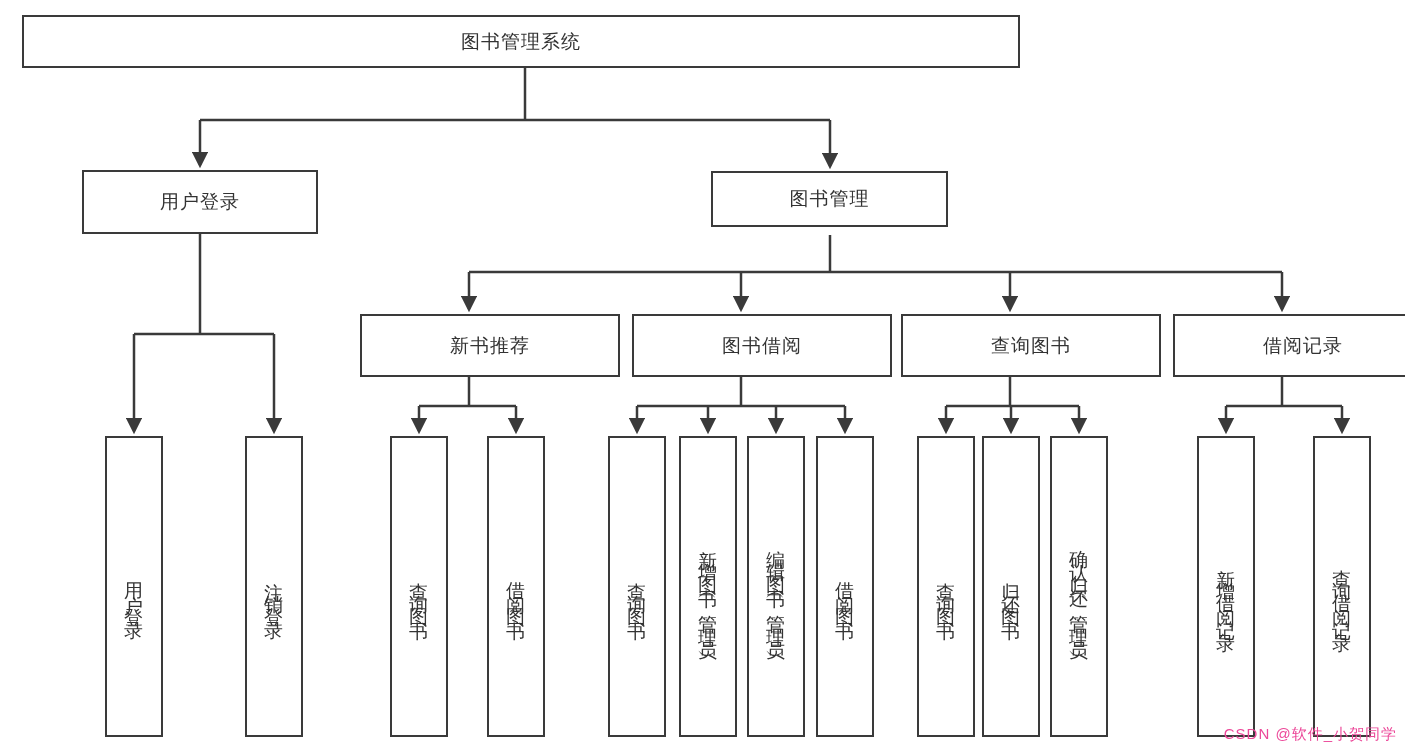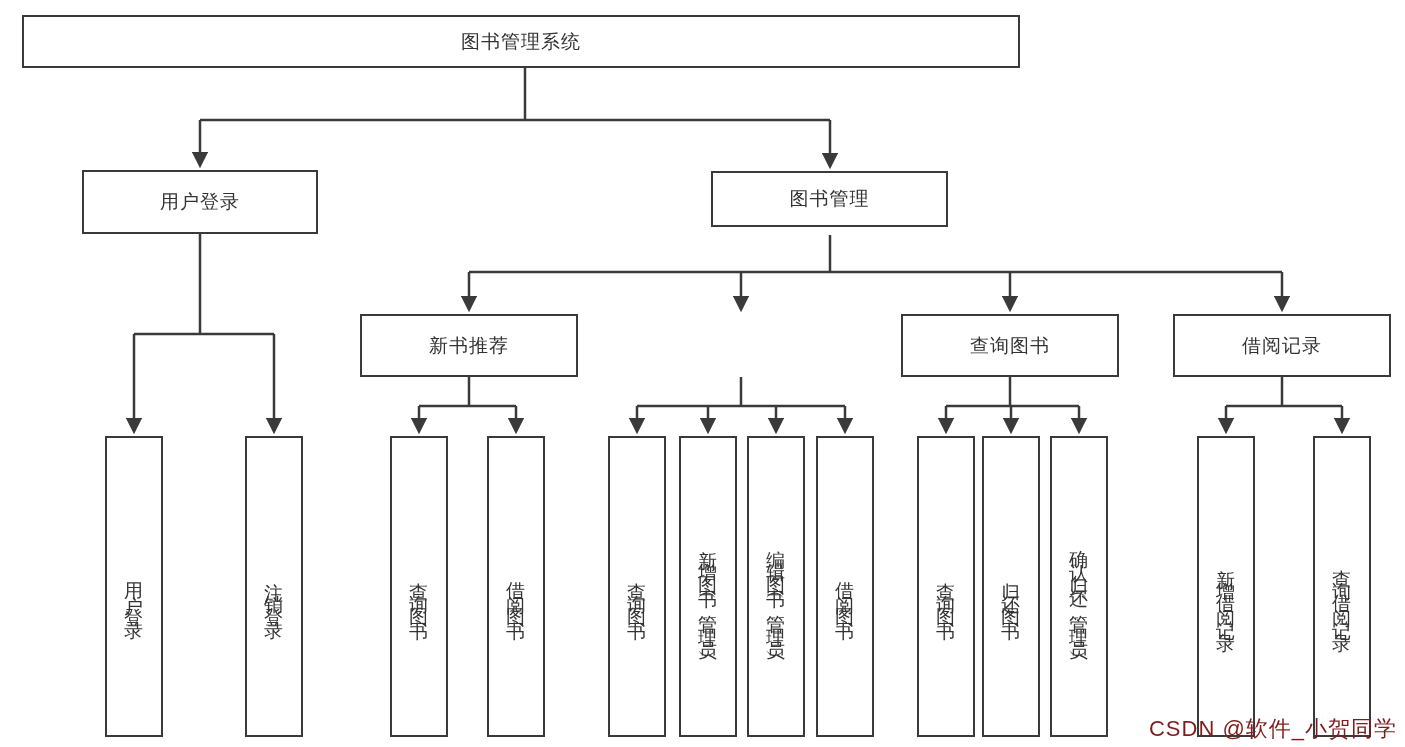--- a/index.html
+++ b/index.html
@@ -41,38 +41,38 @@
     font-size: 19px;
     line-height: 1;
     letter-spacing: 13px;
     margin-bottom: -13px;
     white-space: nowrap;
   }
   
   .n-root  { left: 22px;   top: 15px;  width: 998px; height: 53px; }
   .n-login { left: 82px;   top: 170px; width: 236px; height: 64px; }
   .n-mgmt  { left: 711px;  top: 171px; width: 237px; height: 56px; }
-  .n-l3    { top: 314px; width: 218px; height: 63px; }
+  .n-l3    { top: 314px; width: 260px; height: 63px; }
   .n-rec   { left: 360px; }
   .n-bor   { left: 632px; }
   .n-cur   { left: 901px; }
   .n-his   { left: 1173px; }
   
   .vnode { top: 436px; width: 58px; height: 301px; }
   .v-a1 { left: 105px; }  .v-a2 { left: 245px; }
   .v-b1 { left: 390px; }  .v-b2 { left: 487px; }
   .v-c1 { left: 608px; }  .v-c2 { left: 679px; }  .v-c3 { left: 747px; }  .v-c4 { left: 816px; }
   .v-d1 { left: 917px; }  .v-d2 { left: 982px; }  .v-d3 { left: 1050px; }
   .v-e1 { left: 1197px; } .v-e2 { left: 1313px; }
   .watermark {
     position: absolute;
     right: 8px;
     bottom: 3px;
-    font-size: 22px;
-    color: #7f1d1d;
+    font-size: 15px;
+    color: #ec4899;
     letter-spacing: 1px;
     white-space: nowrap;
   }
 </style>
 </head>
 <body>
 
 <div id="canvas">
 
   <svg id="wires" viewBox="0 0 1405 747" xmlns="http://www.w3.org/2000/svg">
@@ -132,20 +132,23 @@
   <div class="node hnode n-login">
     <span>用户登录</span>
   </div>
   <div class="node hnode n-mgmt">
     <span>图书管理</span>
   </div>
 
   <div class="node hnode n-l3 n-rec">
     <span>新书推荐</span>
   </div>
+  <div class="node hnode n-l3 n-bor">
+    <span>图书借阅</span>
+  </div>
   <div class="node hnode n-l3 n-cur">
     <span>查询图书</span>
   </div>
   <div class="node hnode n-l3 n-his">
     <span>借阅记录</span>
   </div>
 
   <div class="node vnode v-a1">
     <span>用户登录</span>
   </div>

